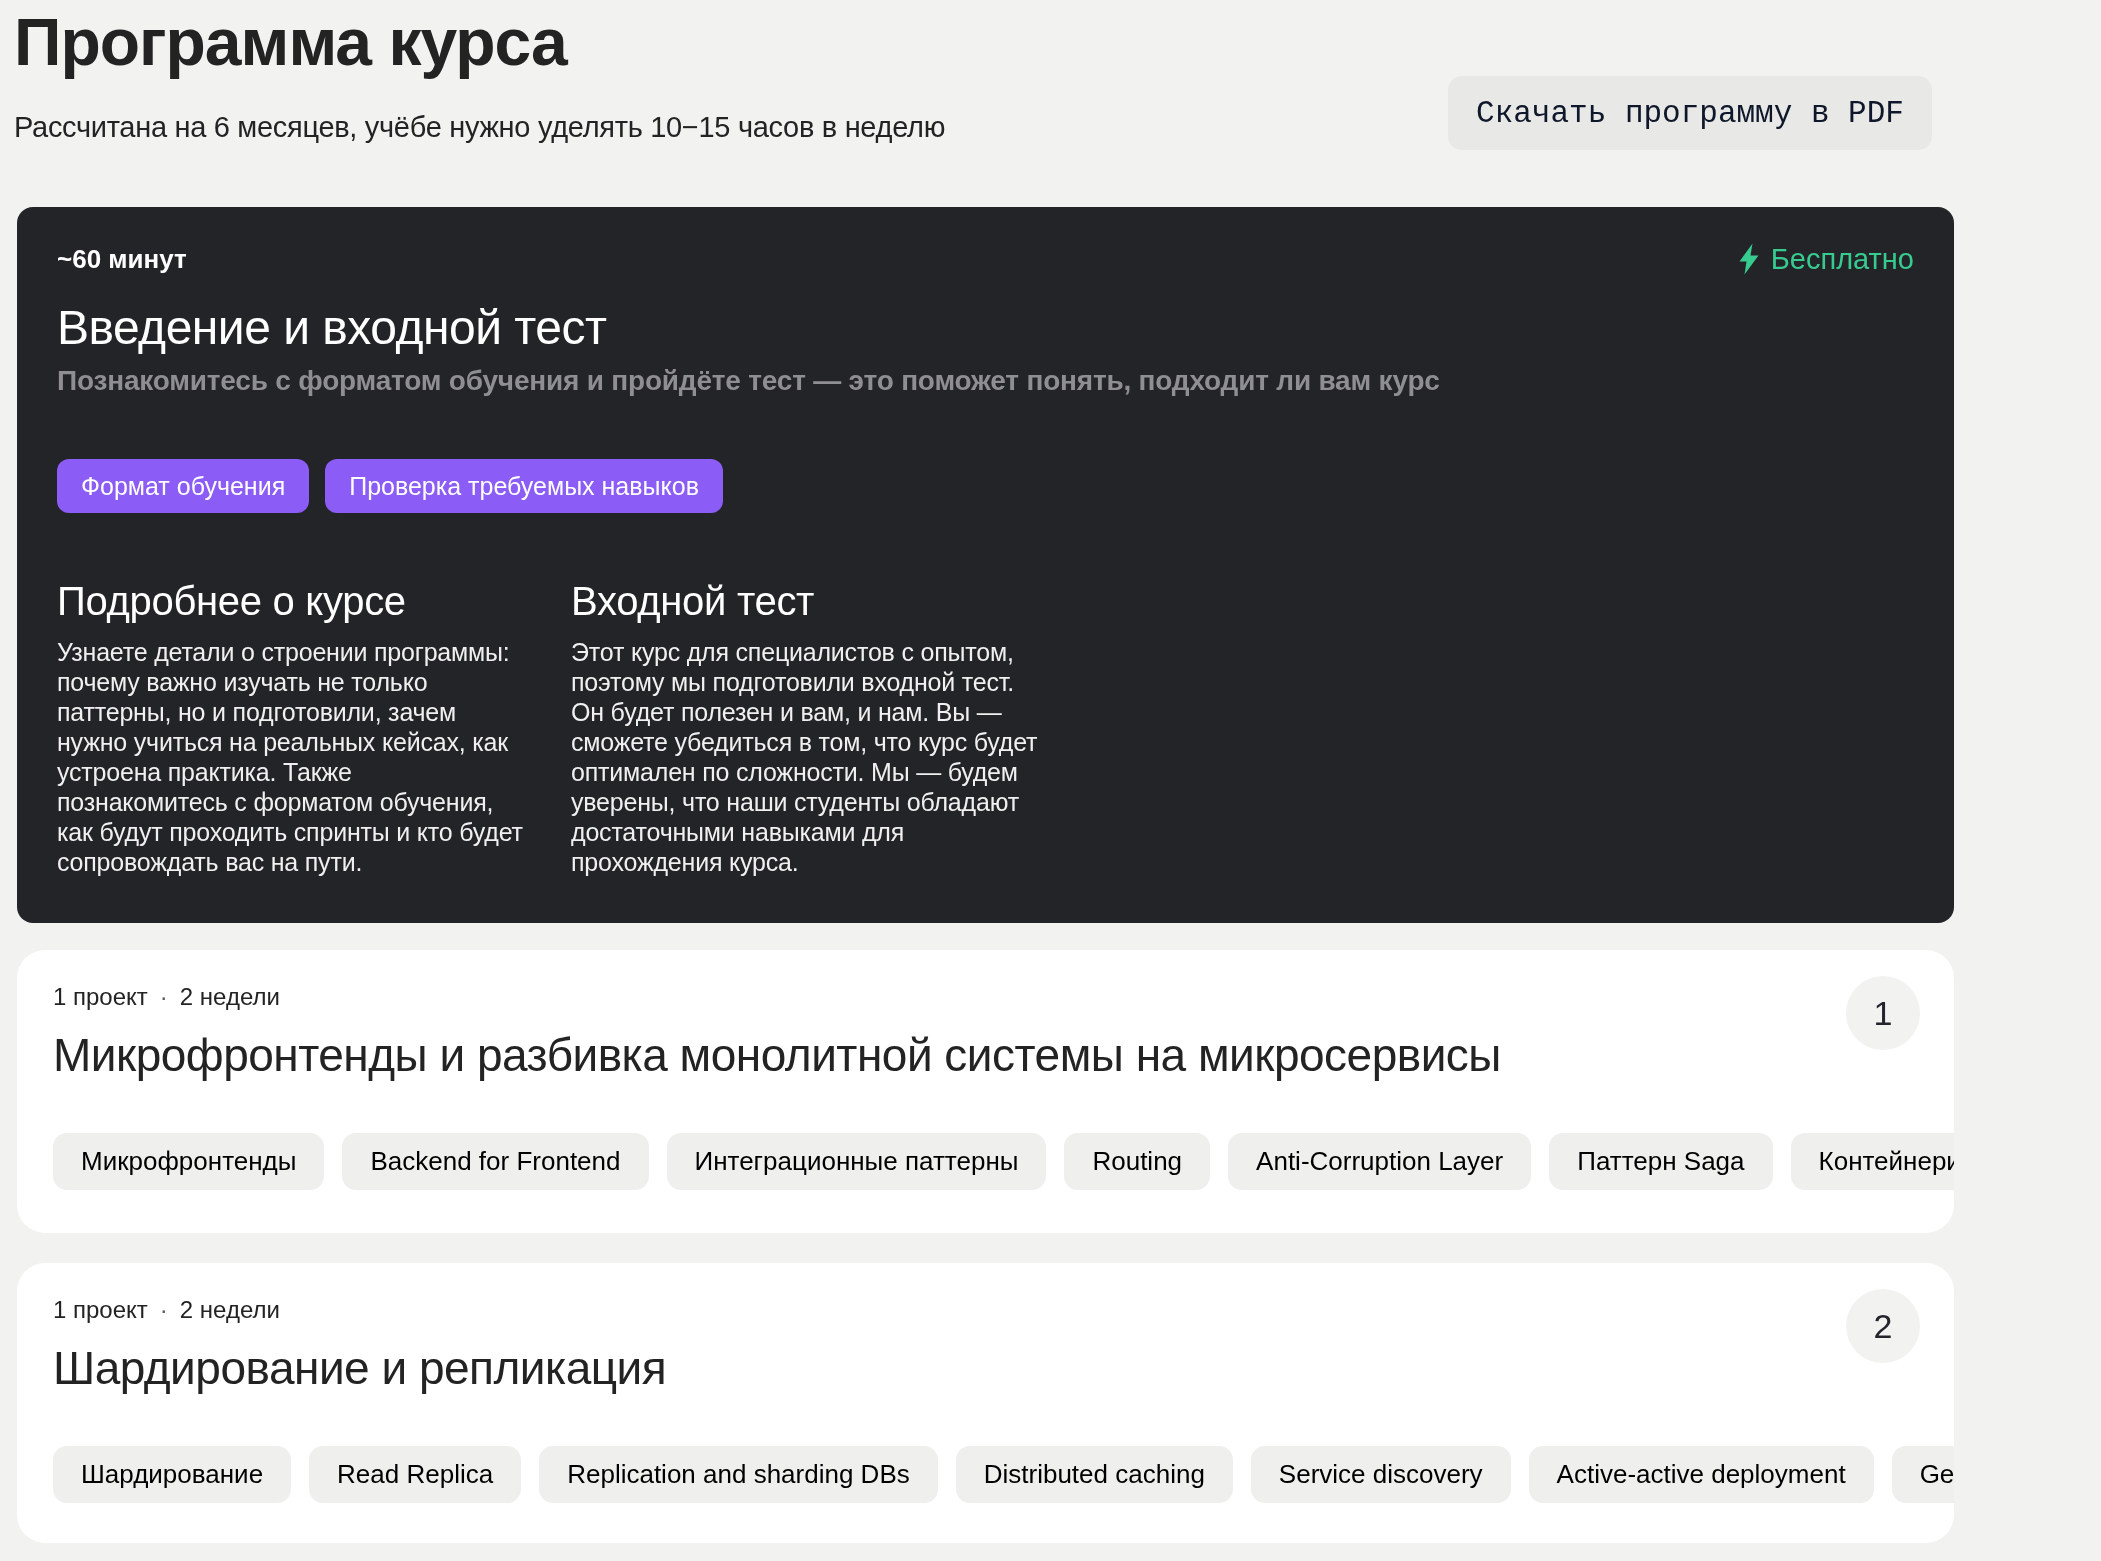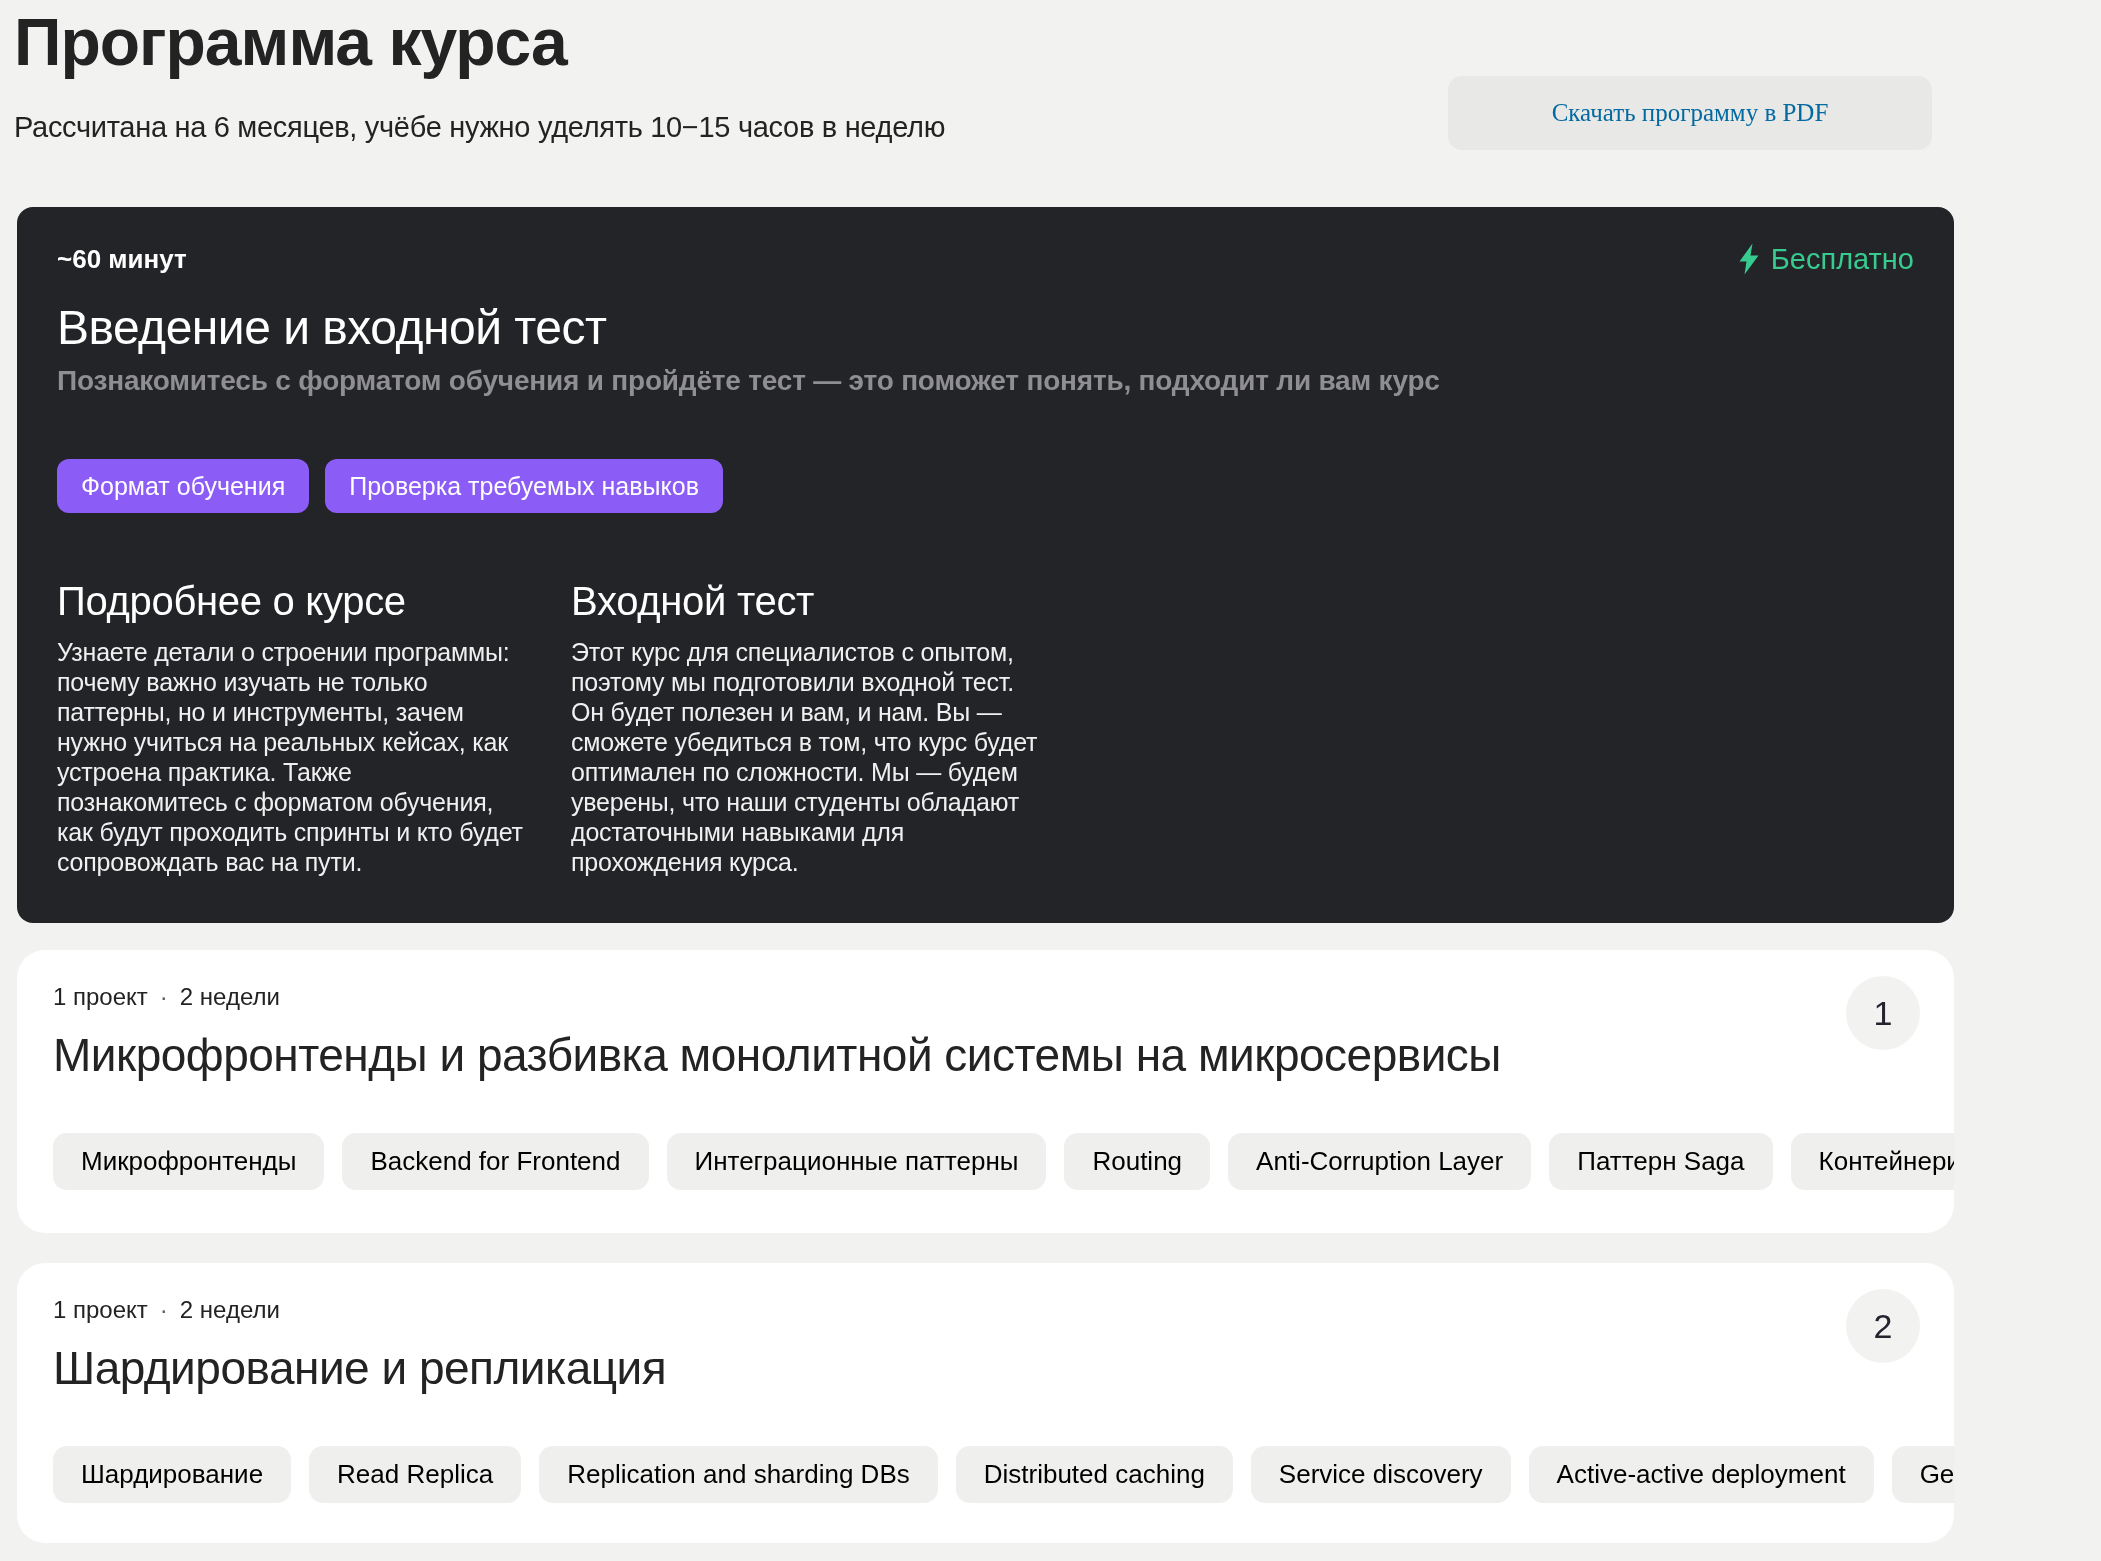--- a/index.html
+++ b/index.html
@@ -7,21 +7,21 @@
   body { font-family: "Liberation Sans", sans-serif; color: #232323; }
   .page { position: relative; width: 1971px; height: 1561px; background: #f2f2f0; overflow: hidden; }
 
   
   .header { position: relative; height: 207px; padding: 8px 17px 0 14px; }
   .page-title { font-size: 66px; font-weight: 700; letter-spacing: -1px; line-height: 1.05; color: #232323; }
   .page-subtitle { margin-top: 34px; font-size: 29px; font-weight: 400; letter-spacing: -0.3px; color: #232323; }
   .pdf-btn {
     position: absolute; top: 76px; right: 39px; width: 484px; height: 74px;
     background: #e8e8e6; border: none; border-radius: 14px; cursor: pointer;
-    font-family: Liberation Serif, serif; font-size: 25px; color: #0369a1;
+    font-family: Liberation Mono, monospace; font-size: 31px; color: #0f172a;
   }
 
   
   .intro-card {
     margin: 0 17px; height: 716px; overflow: hidden;
     background: #232428; border-radius: 16px; padding: 36px 40px 60px; color: #fff;
   }
   .intro-top { display: flex; justify-content: space-between; align-items: center; }
   .duration { font-size: 26px; font-weight: 700; line-height: 1.2; }
   .free-badge { display: flex; align-items: flex-start; gap: 11px; color: #38cb90; font-size: 29px; font-weight: 500; }
@@ -76,21 +76,21 @@
     </div>
     <h2 class="intro-title">Введение и входной тест</h2>
     <p class="intro-desc">Познакомитесь с форматом обучения и пройдёте тест — это поможет понять, подходит ли вам курс</p>
     <div class="dark-tags">
       <span class="dark-tag">Формат обучения</span>
       <span class="dark-tag">Проверка требуемых навыков</span>
     </div>
     <div class="intro-columns">
       <div class="intro-col">
         <h3>Подробнее о курсе</h3>
-        <p>Узнаете детали о строении программы: почему важно изучать не только паттерны, но и инструменты, зачем нужно учиться на реальных кейсах, как устроена практика. Также познакомитесь с форматом обучения, как будут проходить спринты и кто будет сопровождать вас на пути.</p>
+        <p>Узнаете детали о строении программы: почему важно изучать не только паттерны, но и подготовили, зачем нужно учиться на реальных кейсах, как устроена практика. Также познакомитесь с форматом обучения, как будут проходить спринты и кто будет сопровождать вас на пути.</p>
       </div>
       <div class="intro-col">
         <h3>Входной тест</h3>
         <p>Этот курс для специалистов с опытом, поэтому мы подготовили входной тест. Он будет полезен и вам, и нам. Вы — сможете убедиться в том, что курс будет оптимален по сложности. Мы — будем уверены, что наши студенты обладают достаточными навыками для прохождения курса.</p>
       </div>
     </div>
   </section>
 
   <section class="module-card first">
     <div class="module-meta">

